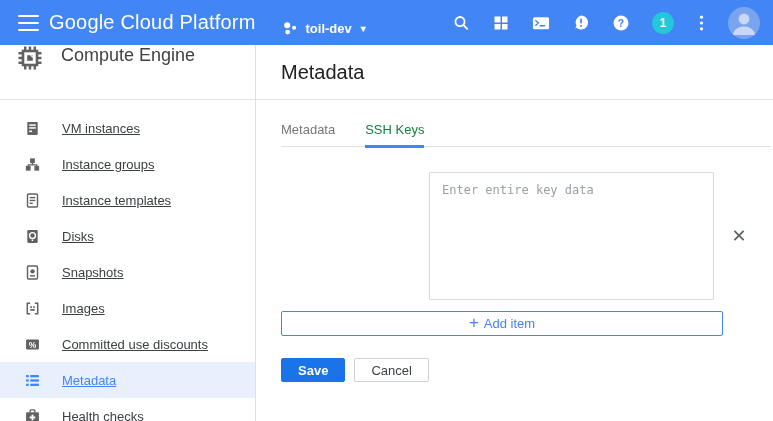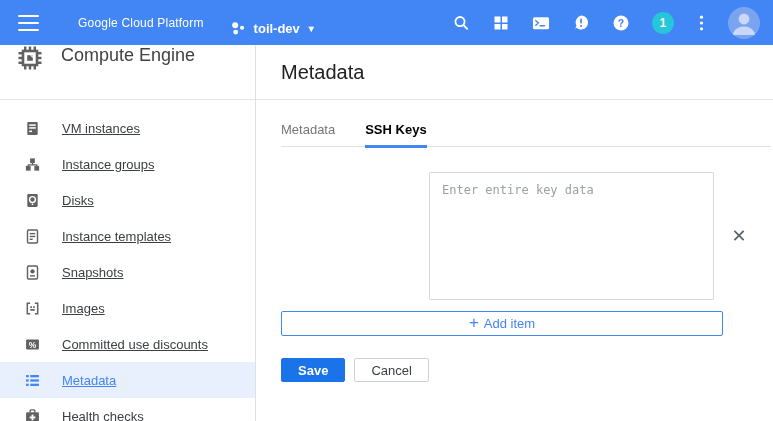--- a/index.html
+++ b/index.html
@@ -5,21 +5,21 @@
   * { margin:0; padding:0; box-sizing:border-box; }
   html,body { width:773px; height:421px; overflow:hidden; background:#fff;
               font-family:"Liberation Sans", sans-serif; }
 
   
   .topbar { height:45px; background:#4285f4; display:flex; align-items:center;
             padding:0 13px 0 18px; color:#fff; }
   .hamburger { width:24px; height:16px; display:flex; flex-direction:column;
                justify-content:space-between; cursor:pointer; background:none; border:none; }
   .hamburger span { display:block; width:21px; height:2px; background:#fff; border-radius:1px; }
-  .logo { margin-left:36px; font-size:12px; font-weight:400; letter-spacing:.2px; white-space:nowrap; }
+  .logo { margin-left:7px; font-size:20px; font-weight:400; letter-spacing:.2px; white-space:nowrap; }
   .project { margin-left:26px; display:flex; align-items:center; gap:7px;
              font-size:13px; font-weight:700; cursor:pointer;margin-top:12px; }
   .project .caret { font-size:10px; margin-left:2px; }
   .topbar-right { margin-left:auto; display:flex; align-items:center; gap:22px; }
   .tb-icon { width:18px; height:18px; display:flex; align-items:center; justify-content:center; cursor:pointer; }
   .badge { width:22px; height:22px; border-radius:50%; background:#26c6da; color:#fff;
            font-size:12px; font-weight:700; display:flex; align-items:center; justify-content:center; cursor:pointer; }
   .kebab { width:10px; }
   .avatar { width:32px; height:32px; border-radius:50%; background:#7ba4f0; overflow:hidden;
             display:flex; align-items:center; justify-content:center; cursor:pointer; }
@@ -42,21 +42,21 @@
   
   .main { flex:1; display:flex; flex-direction:column; }
   .main-header { height:55px; border-bottom:1px solid #e4e4e4; display:flex;
                  align-items:center; padding-left:25px; }
   .main-header h1 { font-size:20px; font-weight:400; color:#212121; }
   .content { padding:22px 0 0 25px; }
 
   .tabs { display:flex; border-bottom:1px solid #e0e0e0; margin-right:2px; }
   .tab { font-size:13px; color:#757575; padding-bottom:8px; margin-right:30px;
          border-bottom:3px solid transparent; margin-bottom:-2px; cursor:pointer; }
-  .tab.selected { color:#000000; border-bottom-color:#4285f4; font-weight:700; }
+  .tab.selected { color:#15803d; border-bottom-color:#4285f4; font-weight:400; }
 
   .form-row { margin-top:25px; display:flex; align-items:center; }
   .key-textarea { margin-left:148px; width:285px; height:128px; resize:none;
                   border:1px solid #d9d9d9; border-radius:1px; outline:none;
                   font-family:"DejaVu Sans Mono", monospace; font-size:12px;
                   color:#333; padding:10px 12px; }
   .key-textarea::placeholder { color:#9aa0a6; }
   .remove-btn { margin-left:12px; width:26px; height:26px; background:none; border:none;
                 color:#5f6368; font-size:18px; line-height:1; cursor:pointer; }
 
@@ -192,38 +192,38 @@
             <rect x="11" y="10.5" width="5" height="5" fill="#616161"></rect>
             <path d="M9 7.5 V9.5 M4.5 10.5 V9.5 H13.5 V10.5" fill="none" stroke="#616161" stroke-width="1.3"></path>
           </svg>
         </span>
         <span class="nlabel">Instance groups</span>
       </div>
 
       <div class="nav-item">
         <span class="nicon">
           <svg width="17" height="17" viewBox="0 0 18 18">
-            <rect x="3.5" y="2.2" width="11" height="13.6" rx="1.2" fill="#616161"></rect>
-            <circle cx="9" cy="8" r="3.1" fill="none" stroke="#fff" stroke-width="1.5"></circle>
-            <rect x="8.2" y="12.2" width="1.6" height="1.6" fill="#fff"></rect>
-          </svg>
-        </span>
-        <span class="nlabel">Disks</span>
-      </div>
-
-      <div class="nav-item">
-        <span class="nicon">
-          <svg width="17" height="17" viewBox="0 0 18 18">
             <rect x="3.7" y="2.2" width="10.6" height="13.6" rx="1.2" fill="none" stroke="#616161" stroke-width="1.5"></rect>
             <rect x="6" y="5.2" width="6" height="1.5" fill="#616161"></rect>
             <rect x="6" y="8.2" width="6" height="1.5" fill="#616161"></rect>
             <rect x="6" y="11.2" width="3.2" height="1.5" fill="#616161"></rect>
           </svg>
         </span>
         <span class="nlabel">Instance templates</span>
+      </div>
+
+      <div class="nav-item">
+        <span class="nicon">
+          <svg width="17" height="17" viewBox="0 0 18 18">
+            <rect x="3.5" y="2.2" width="11" height="13.6" rx="1.2" fill="#616161"></rect>
+            <circle cx="9" cy="8" r="3.1" fill="none" stroke="#fff" stroke-width="1.5"></circle>
+            <rect x="8.2" y="12.2" width="1.6" height="1.6" fill="#fff"></rect>
+          </svg>
+        </span>
+        <span class="nlabel">Disks</span>
       </div>
 
       <div class="nav-item">
         <span class="nicon">
           <svg width="17" height="17" viewBox="0 0 18 18">
             <rect x="3.7" y="2.2" width="10.6" height="13.6" rx="1.2" fill="none" stroke="#616161" stroke-width="1.5"></rect>
             <circle cx="9" cy="7.8" r="2.3" fill="#616161"></circle>
             <rect x="6.4" y="11.8" width="5.2" height="1.5" fill="#616161"></rect>
           </svg>
         </span>

